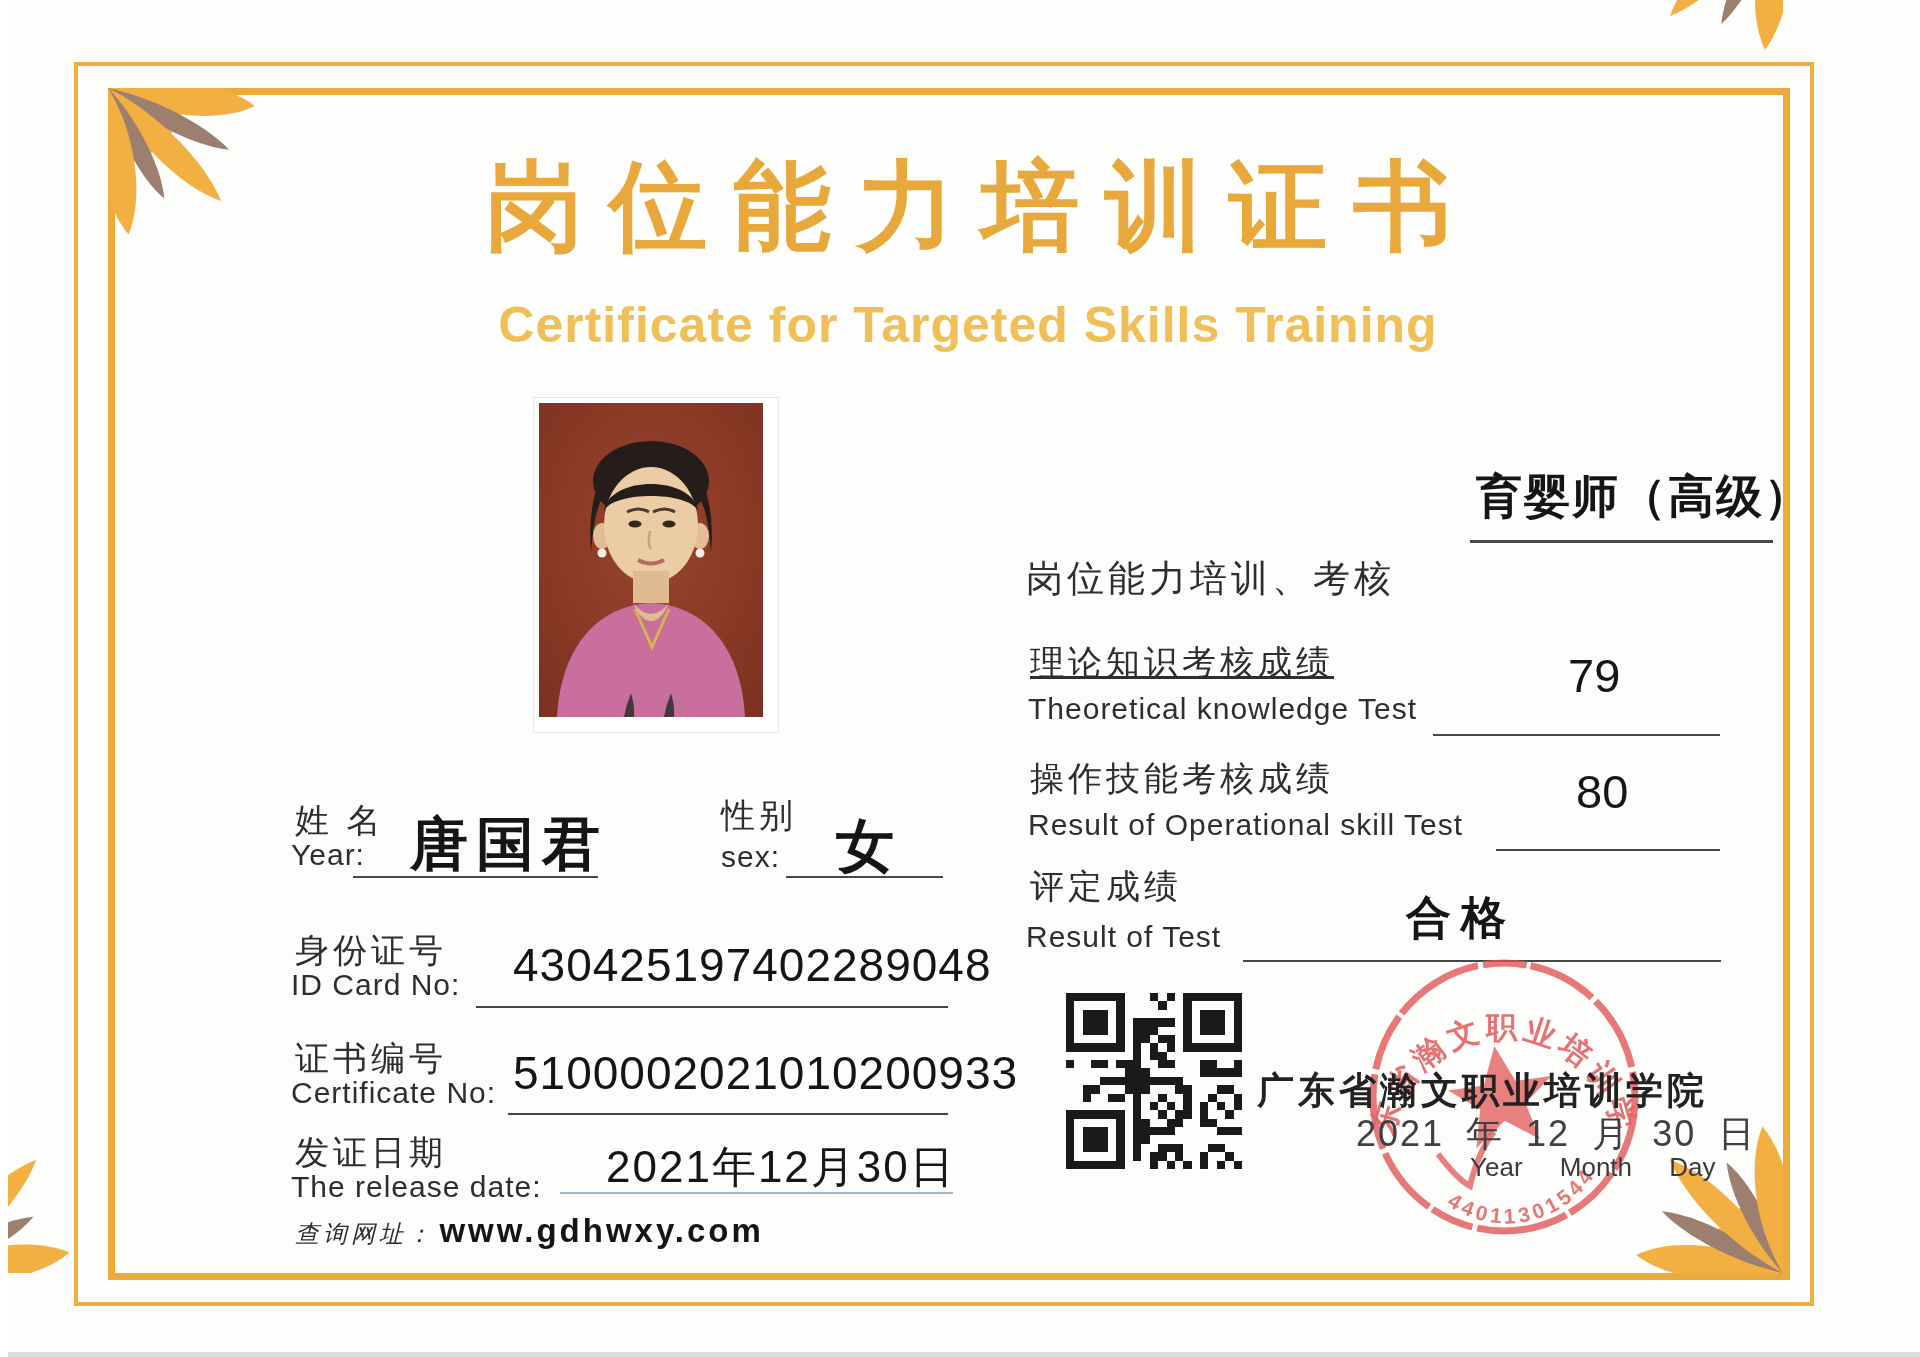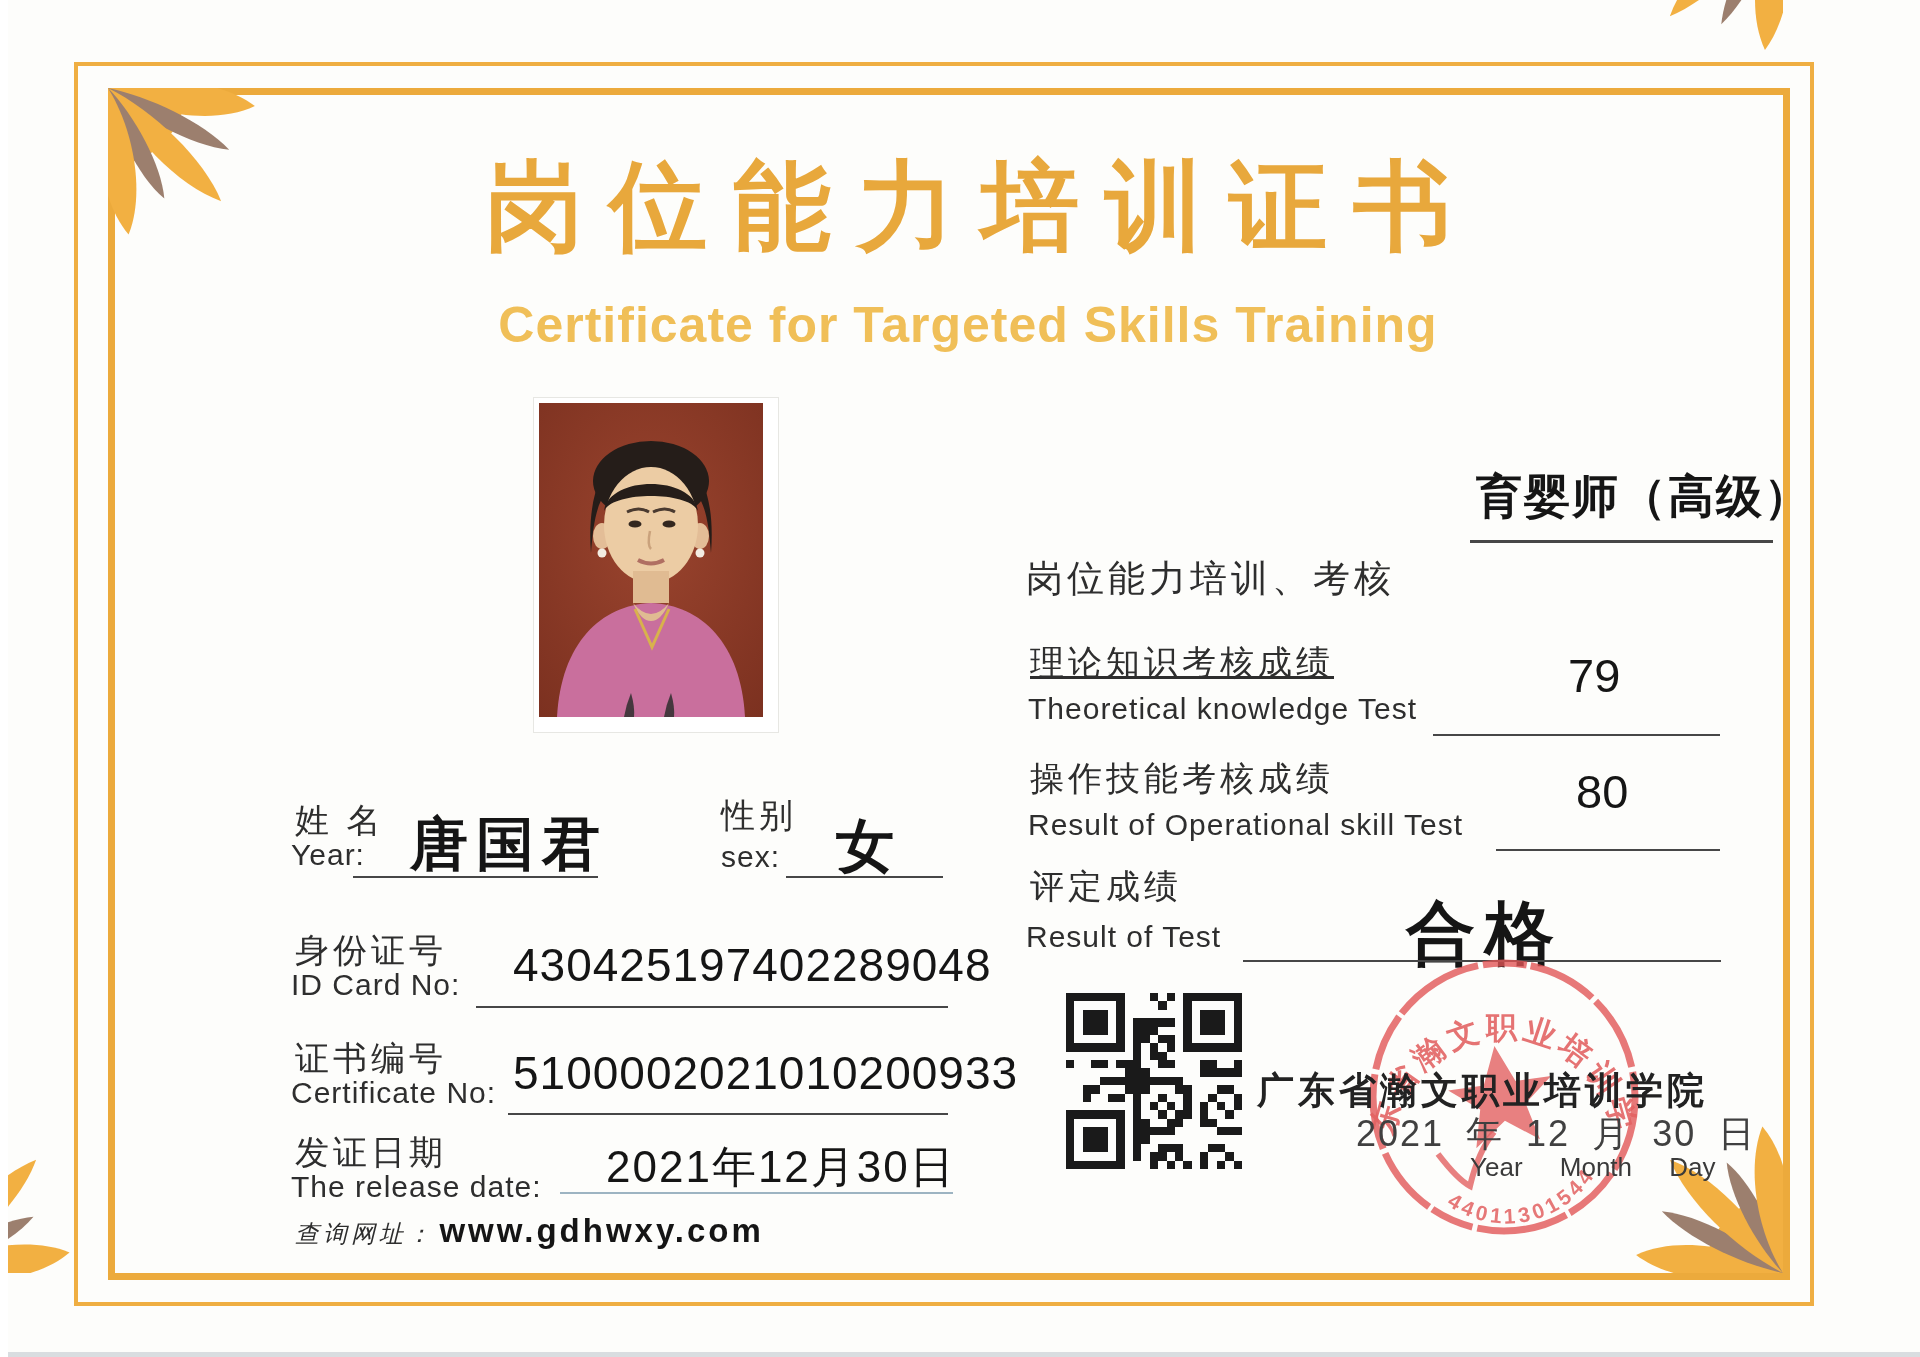--- a/index.html
+++ b/index.html
@@ -143,21 +143,21 @@
   <div class="abs value" style="left:1560px;top:648px;font-size:47px;">79</div>
   <div class="abs rule thin" style="left:1425px;top:734px;width:287px;"></div>
 
   <div class="abs cn-label" style="left:1022px;top:756px;">操作技能考核成绩</div>
   <div class="abs en-label" style="left:1020px;top:808px;">Result of Operational skill Test</div>
   <div class="abs value" style="left:1568px;top:764px;font-size:47px;">80</div>
   <div class="abs rule thin" style="left:1488px;top:849px;width:224px;"></div>
 
   <div class="abs cn-label" style="left:1022px;top:864px;">评定成绩</div>
   <div class="abs en-label" style="left:1018px;top:920px;">Result of Test</div>
-  <div class="abs value" style="left:1398px;top:888px;font-size:69px;font-weight:700;letter-spacing:10px;">合格</div>
+  <div class="abs value" style="left:1398px;top:888px;font-size:45px;font-weight:700;letter-spacing:10px;">合格</div>
   <div class="abs rule thin" style="left:1235px;top:960px;width:478px;"></div>
 
   <div class="abs cn-label" style="left:287px;top:798px;">姓 名</div>
   <div class="abs en-label" style="left:283px;top:838px;">Year:</div>
   <div class="abs value" style="left:402px;top:806px;font-size:58px;font-weight:700;letter-spacing:8px;">唐国君</div>
   <div class="abs rule thin" style="left:345px;top:876px;width:245px;"></div>
   <div class="abs cn-label" style="left:713px;top:793px;">性别</div>
   <div class="abs en-label" style="left:713px;top:840px;">sex:</div>
   <div class="abs value" style="left:828px;top:808px;font-size:58px;font-weight:700;">女</div>
   <div class="abs rule thin" style="left:778px;top:876px;width:157px;"></div>

